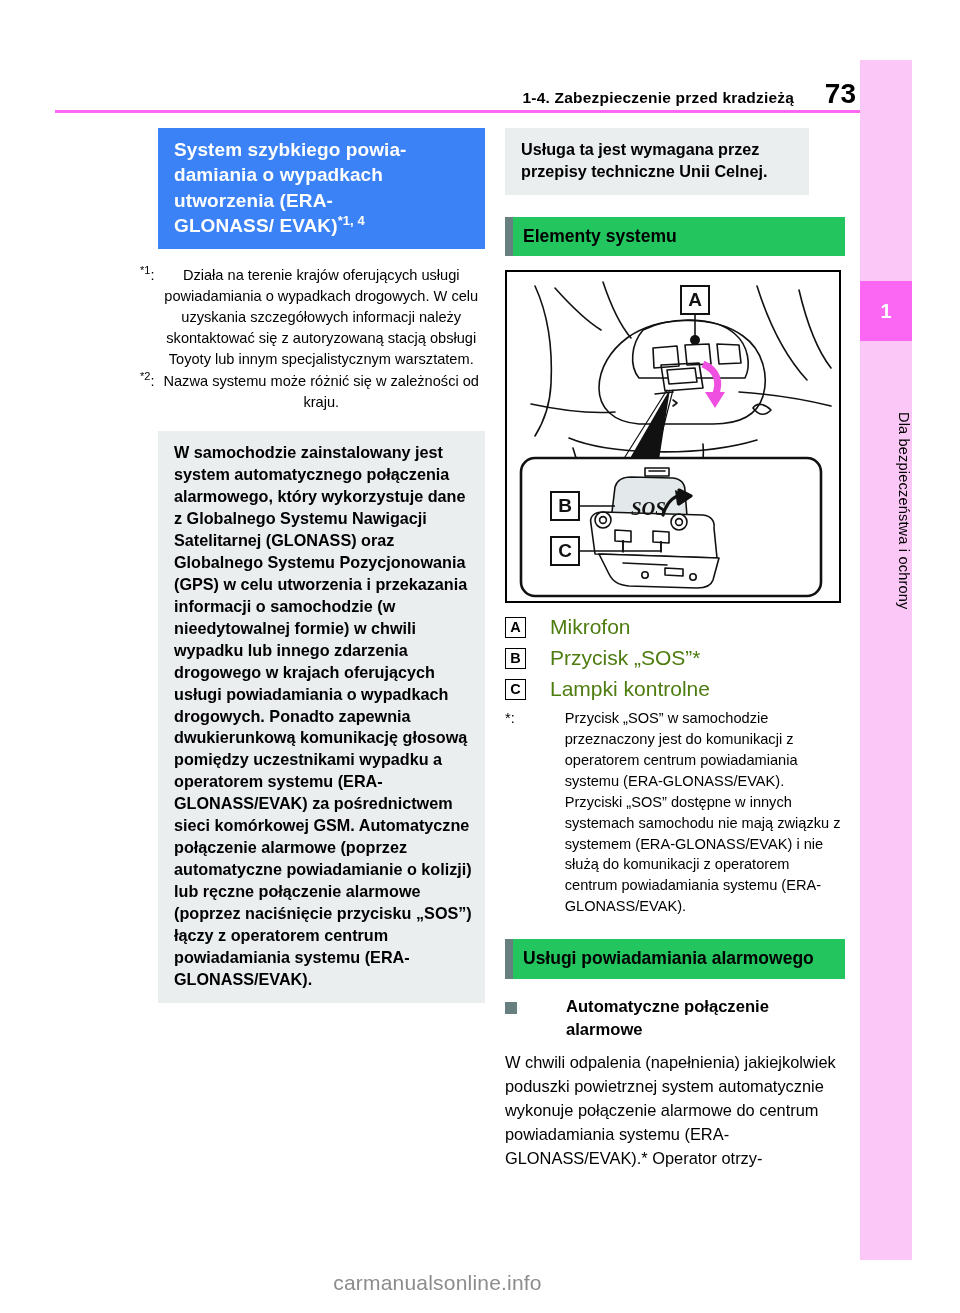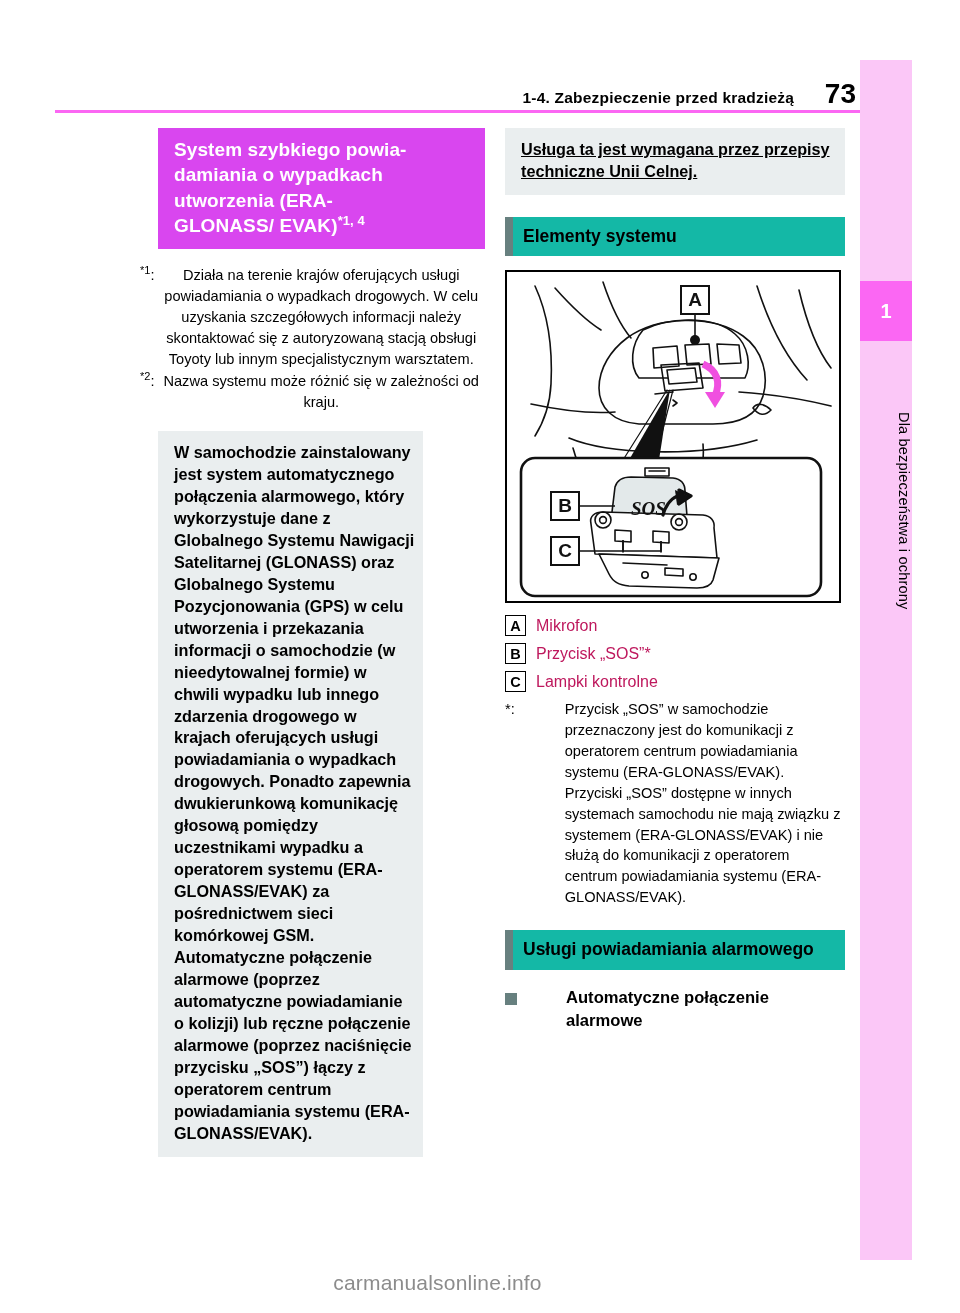--- a/index.html
+++ b/index.html
@@ -107,21 +107,21 @@
   }
   .col-right {
     position: absolute;
     left: 505px;
     top: 128px;
     width: 340px;
   }
 
   
   .pink-title {
-    background: #d946ef;
+    background: #3b82f6;
     color: #ffffff;
     font-size: 19px;
     font-weight: bold;
     line-height: 1.33;
     padding: 9px 11px 11px 16px;
     margin-left: 18px;
     box-sizing: border-box;
     width: 327px;
     letter-spacing: 0.1px;
   }
@@ -159,39 +159,38 @@
 
   
   .gray-box {
     background: #eaeeef;
     color: #000;
     font-weight: bold;
     box-sizing: border-box;
   }
   .gray-box-left {
     margin-left: 18px;
-    width: 265px;
+    width: 327px;
     margin-top: 18px;
     font-size: 16.2px;
     line-height: 1.355;
     padding: 11px 8px 12px 16px;
   }
   .gray-box-right {
-    width: 340px;
+    width: 304px;
     font-size: 16.2px;
     line-height: 1.35;
     padding: 11px 10px 12px 16px;
-    text-decoration: underline;
   }
 
   
   .sec-head {
     margin-top: 22px;
     width: 340px;
-    background: #14b8a6;
+    background: #22c55e;
     box-sizing: border-box;
     padding: 8px 10px 9px 18px;
     position: relative;
     font-size: 17.5px;
     font-weight: bold;
     line-height: 1.3;
     color: #000;
   }
   .sec-head::before {
     content: "";
@@ -231,23 +230,23 @@
     box-sizing: border-box;
     font-size: 14.5px;
     font-weight: bold;
     display: flex;
     align-items: center;
     justify-content: center;
     line-height: 1;
     color: #000;
   }
   .legend-label {
-    font-size: 16px;
-    color: #be185d;
-    margin-left: 10px;
+    font-size: 21px;
+    color: #4d7c0f;
+    margin-left: 24px;
   }
 
   
   .note-block {
     margin-top: 4px;
     font-size: 14.6px;
     line-height: 1.43;
   }
   .note-row { display: flex; }
   .note-mark { flex: 0 0 auto; padding-right: 4px; }
@@ -464,16 +463,17 @@
     </div>
   </div>
 
   <div class="sec-head">Usługi powiadamiania alarmowego</div>
 
   <div class="sq-head">
     <span class="sq-bullet"></span>
     <span class="sq-text">Automatyczne połączenie alarmowe</span>
   </div>
 
+  <div class="body-para">W chwili odpalenia (napełnienia) jakiejkolwiek poduszki powietrznej system automatycznie wykonuje połączenie alarmowe do centrum powiadamiania systemu (ERA-GLONASS/EVAK).* Operator otrzy-</div>
 
 </div>
 
 <div class="watermark">carmanualsonline.info</div>
 
 </body></html>

